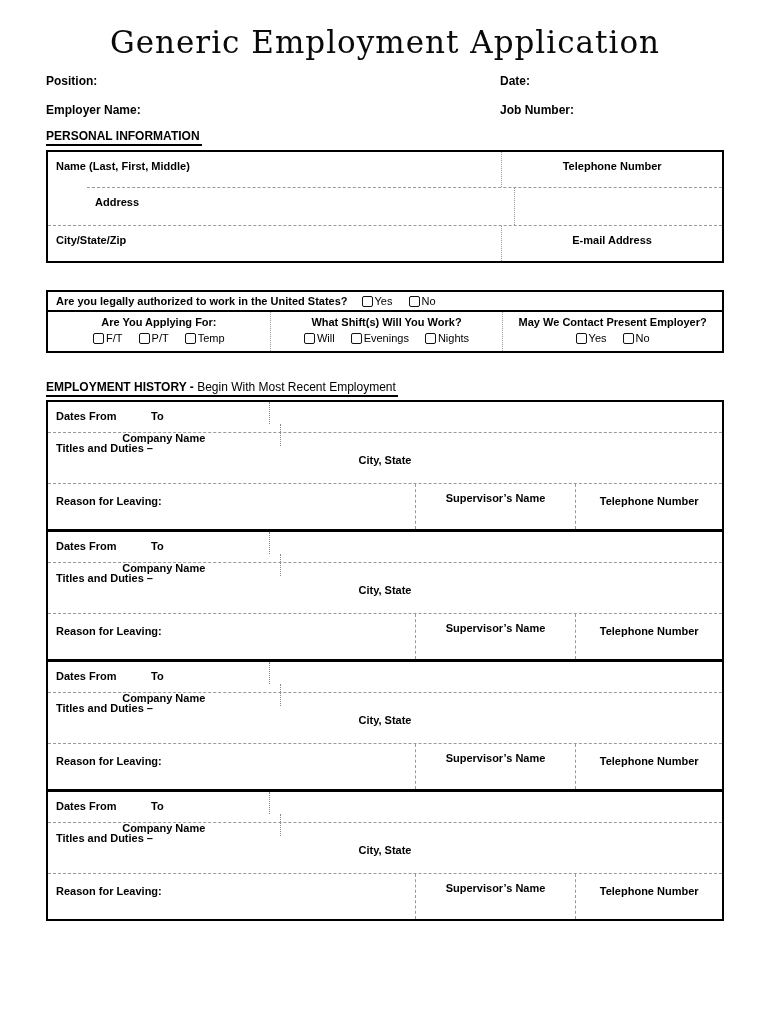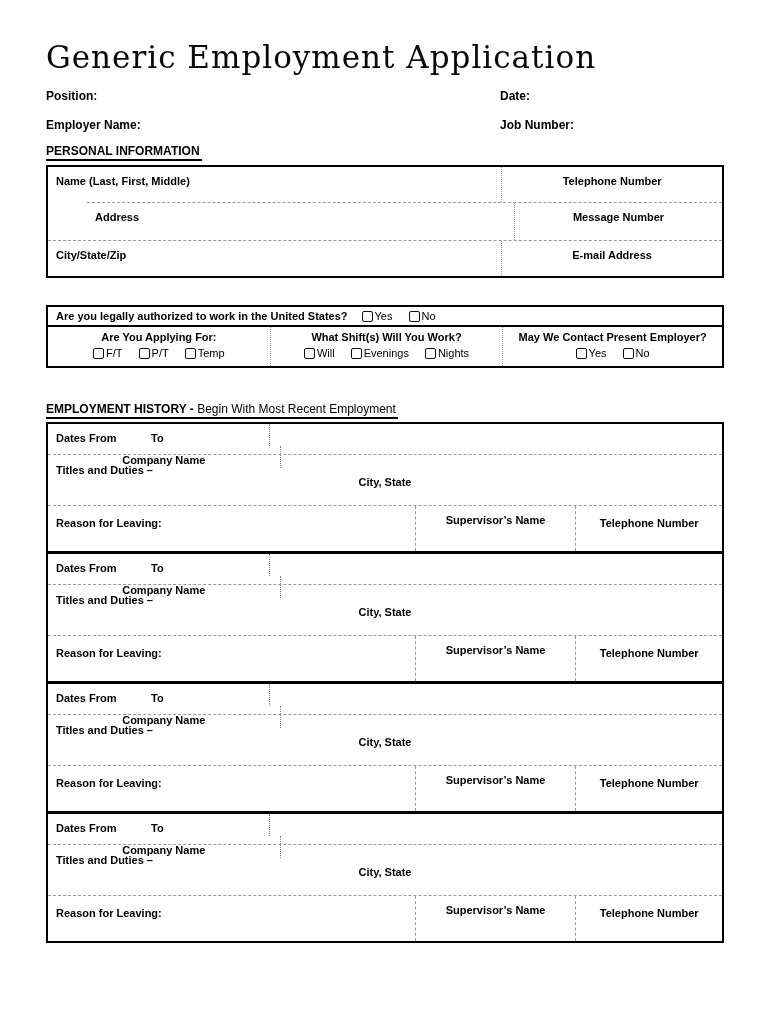--- a/index.html
+++ b/index.html
@@ -8,22 +8,22 @@
     width:770px; height:1024px;
     font-family:"Liberation Sans", sans-serif;
     color:#000;
     position:relative;
     overflow:hidden;
   }
   .page { padding:0 46px; }
 
   
   .doc-title {
-    padding-top:39px;
-    text-align:left;
+    padding-top:24px;
+    text-align:center;
     font-family:"DejaVu Serif", serif;
     font-weight:normal;
     font-size:31px;
     letter-spacing:1px;
     color:#0a0a0a;
   }
 
   
   .hf { margin-top:14px; font-size:12px; font-weight:bold; }
   .hf-row { display:flex; align-items:flex-start; }
@@ -121,23 +121,20 @@
         <span class="lbl">Name (Last, First, Middle)</span>
       </div>
       <div class="t1-right">
         <span class="lbl">Telephone Number</span>
       </div>
     </div>
     <div class="t1-row t1-r2">
       <div class="t1-left">
         <span class="lbl">Address</span>
       </div>
-      <div class="t1-right">
-        <span class="lbl">Message Number</span>
-      </div>
     </div>
     <div class="t1-row t1-r3">
       <div class="t1-left">
         <span class="lbl">City/State/Zip</span>
       </div>
       <div class="t1-right">
         <span class="lbl">E-mail Address</span>
       </div>
     </div>
   </div>
@@ -200,21 +197,21 @@
             </span>
           <span class="opt">
               <span class="cb"></span>
               <span>No</span>
             </span>
         </div>
       </div>
     </div>
   </div>
 
-  <div class="section-heading" style="margin-top:34px;">
+  <div class="section-heading" style="margin-top:27px;">
     <span class="underlined"><span>EMPLOYMENT HISTORY -</span><span class="reg"> Begin With Most Recent Employment</span></span>
   </div>
 
   <div class="t3">
 
     <div class="eblock">
       <div class="e-row1">
         <div class="e-c1">
           <span class="lbl">Dates From</span>
           <span class="lbl to-gap">To</span>

